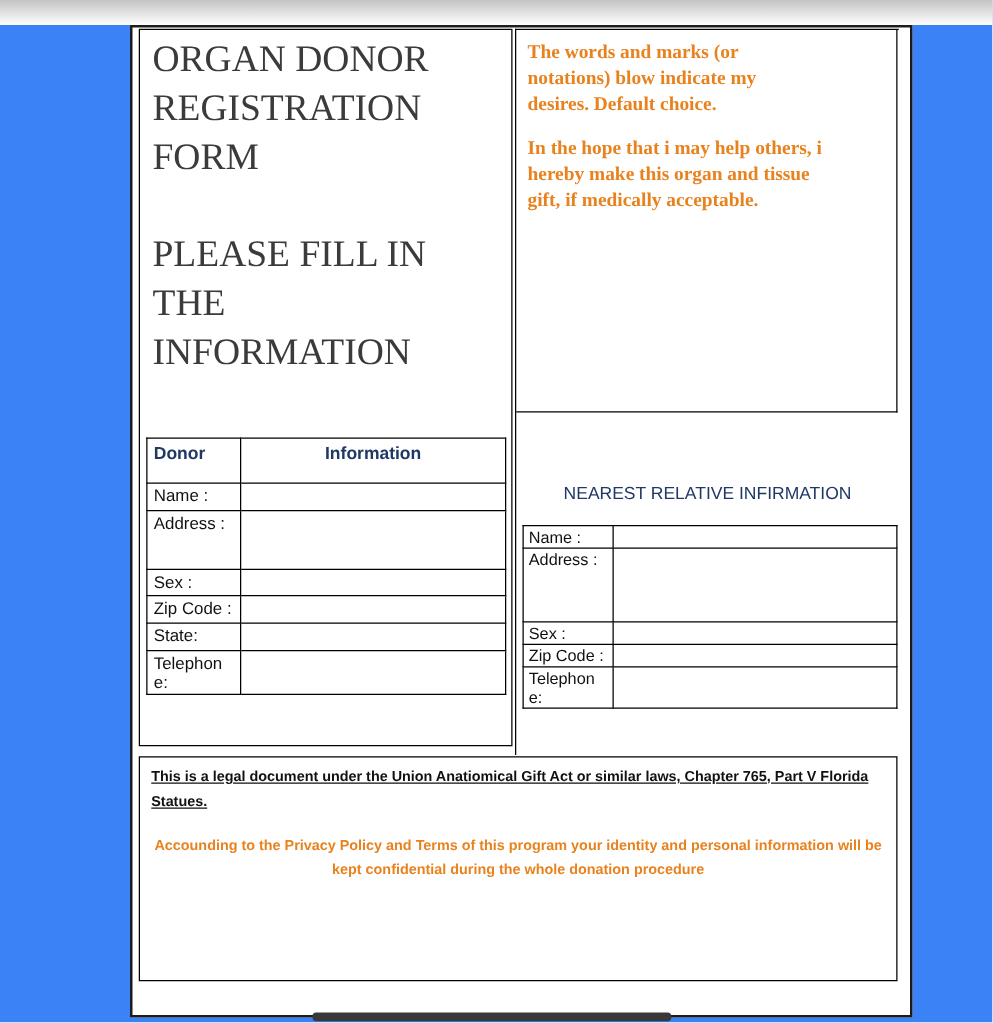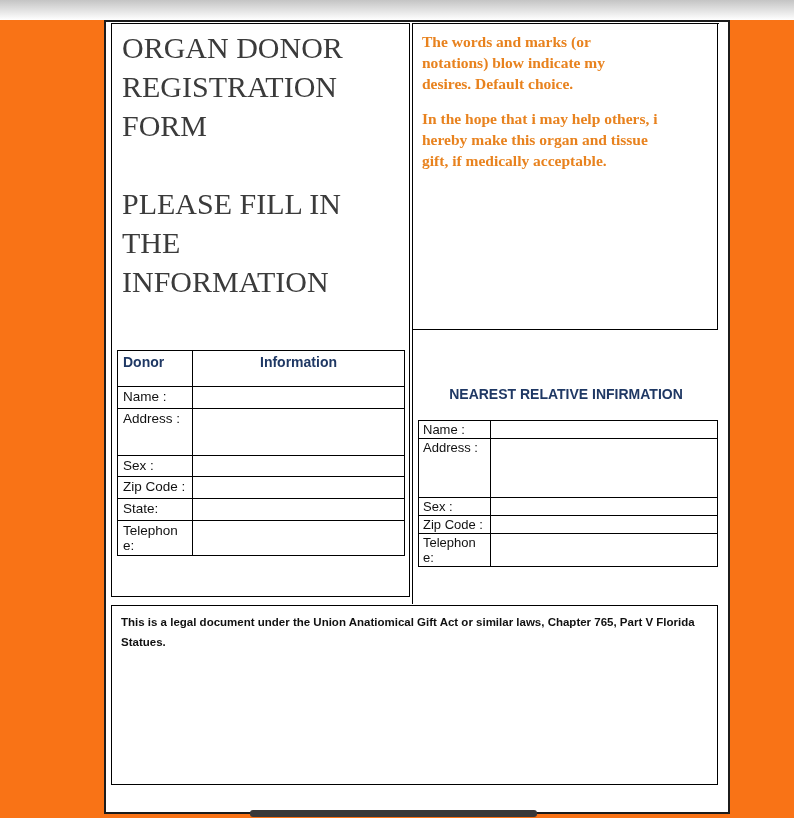--- a/index.html
+++ b/index.html
@@ -2,21 +2,21 @@
 <html style="--accent-orange: #E8821E; --heading-navy: #1F3864;"><head>
 <meta charset="utf-8">
 <style>
   :root{
     --accent-orange:#E8821E;
     --heading-navy:#1F3864;
   }
   *{margin:0;padding:0;box-sizing:border-box;}
   html,body{width:794px;height:818px;background:#fff;overflow:hidden;
     font-family:"Liberation Sans",sans-serif;}
-  .screen{position:relative;width:794px;height:818px;background:#f97316;}
+  .screen{position:relative;width:794px;height:818px;background:#3b82f6;}
 
   .top-shade{position:absolute;left:0;top:0;width:794px;height:20px;
     background:linear-gradient(#c4c4c4,#ffffff);}
 
   .page{position:absolute;left:104px;top:20px;width:626px;height:794px;
     background:#fff;border:2px solid #1c1c1c;}
 
   
   .title-box{position:absolute;left:5px;top:1px;width:299px;height:574px;
     border:1px solid #000;}
@@ -40,32 +40,32 @@
   
   .right-col{position:absolute;left:306px;top:1px;width:307px;height:581px;
     border-left:1px solid #000;border-top:1px solid #000;}
   .orange-box{position:absolute;left:0;top:0;width:305px;height:306px;
     border-right:1px solid #000;border-bottom:1px solid #000;
     padding:7px 8px 0 9px;}
   .orange-box p{font-family:"Liberation Serif","DejaVu Serif",serif;
     font-weight:bold;font-size:15.5px;line-height:21px;color:var(--accent-orange);
     white-space:pre-line;margin:0 0 14px 0;}
   .relative-heading{position:absolute;left:0;top:362px;width:100%;
-    text-align:center;font-weight:bold;font-size:14px;color:var(--heading-navy);}
+    text-align:center;font-weight:normal;font-size:14px;color:var(--heading-navy);}
   .relative-table{position:absolute;left:5px;top:396px;width:299px;}
   .relative-table col.c1{width:72px;}
   .relative-table col.c2{width:227px;}
   .relative-table td{font-size:13px;color:#111;padding:1px 4px;white-space:pre-line;}
   tr.rr0 td{height:18px;} tr.rr1 td{height:59px;} tr.rr2 td{height:18px;}
   tr.rr3 td{height:18px;} tr.rr4 td{height:30px;}
 
   
   .legal-box{position:absolute;left:5px;top:583px;width:607px;height:180px;
     border:1px solid #000;padding:6px 9px;}
-  .legal-text{font-size:11.5px;font-weight:bold;color:#111;line-height:20px;}
+  .legal-text{font-size:11.5px;font-weight:bold;color:#111;line-height:20px;text-decoration:underline;}
   .privacy-text{margin-top:16px;font-size:11.5px;font-weight:bold;
     color:var(--accent-orange);line-height:19px;text-align:center;}
 
   .scroll-thumb{position:absolute;left:250px;top:810px;width:287px;height:7px;
     background:#383838;border-radius:3px;}
 </style>
 </head>
 <body>
 
 <div class="screen">
@@ -159,18 +159,19 @@
           <td>Telephon
 e:</td>
           <td></td>
         </tr>
       </tbody>
         </table>
     </div>
 
     <div class="legal-box">
       <div class="legal-text">This is a legal document under the Union Anatiomical Gift Act or similar laws, Chapter 765, Part V Florida Statues.</div>
+      <div class="privacy-text">Accounding to the Privacy Policy and Terms of this program your identity and personal information will be kept confidential during the whole donation procedure</div>
     </div>
 
   </div>
 
   <div class="scroll-thumb"></div>
 </div>
 
 </body></html>

